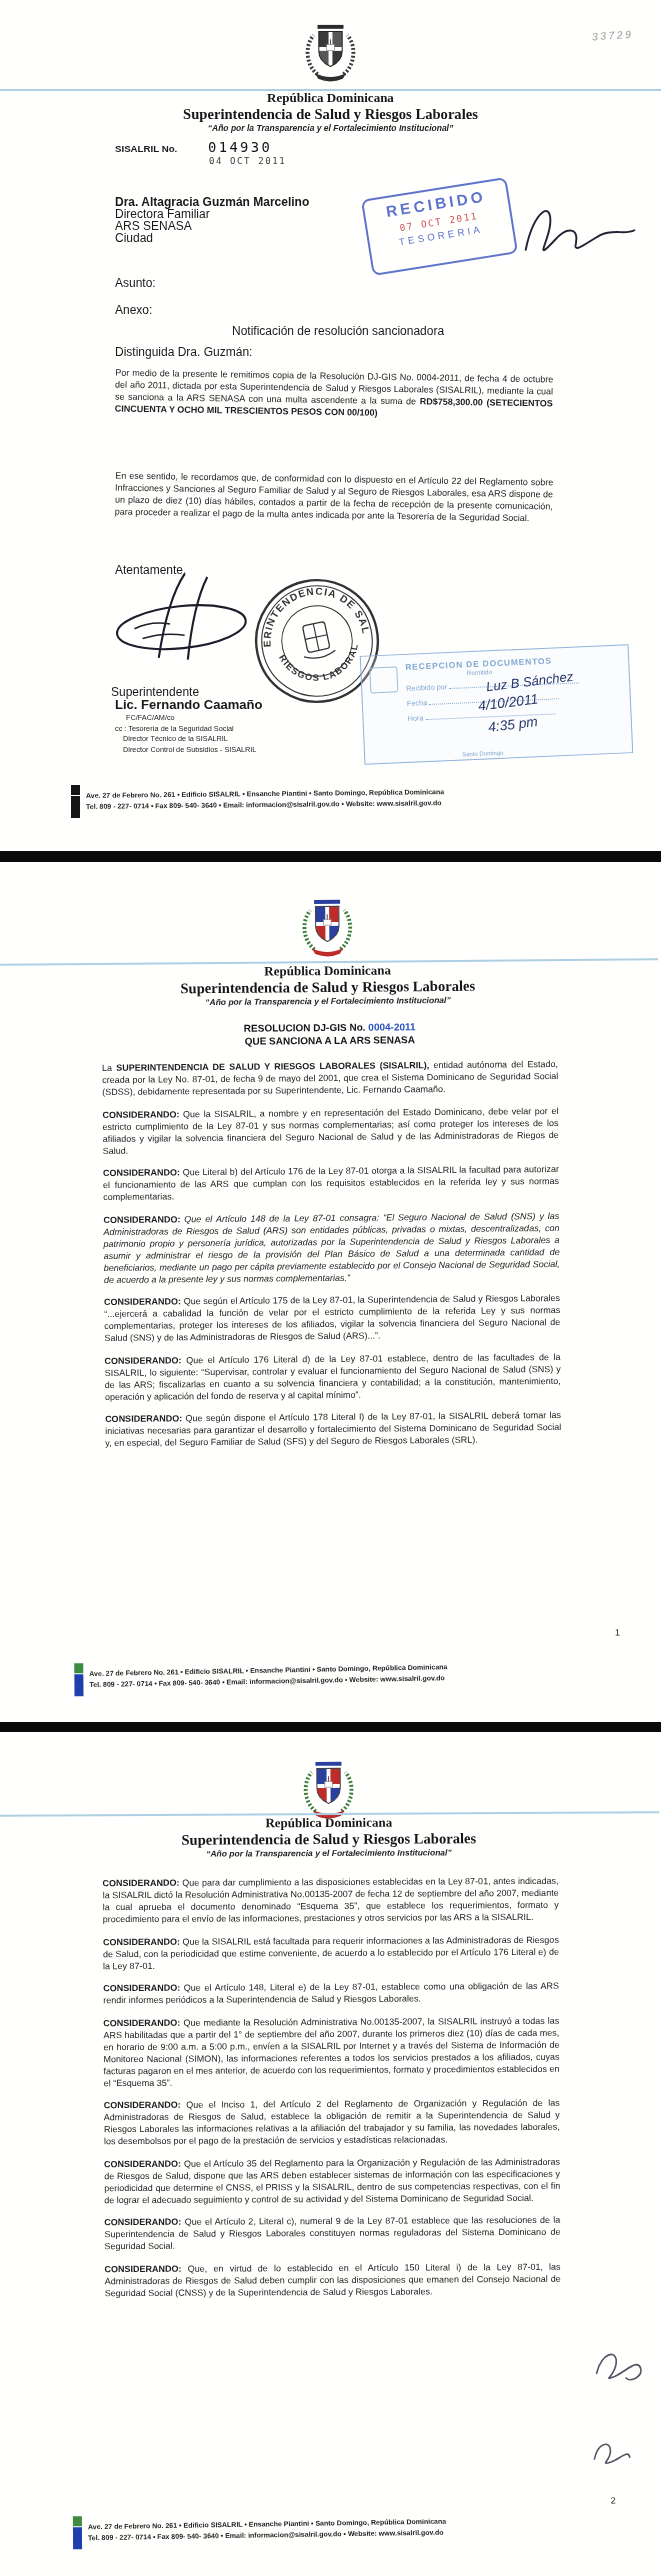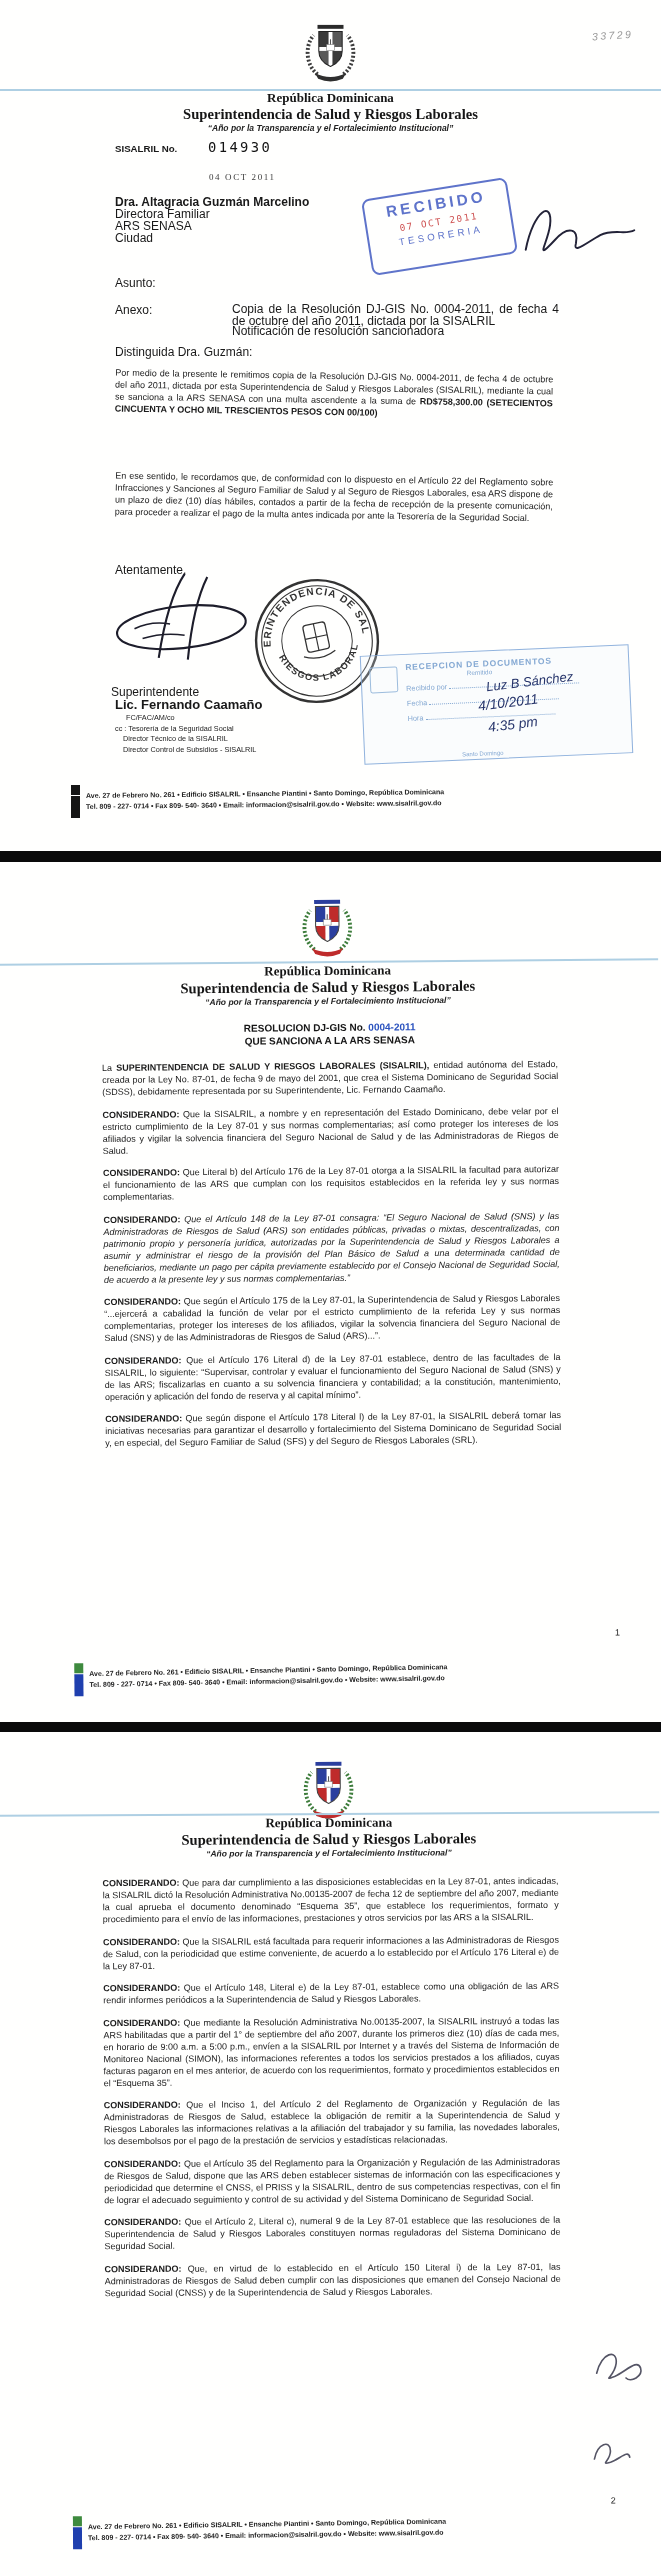--- a/index.html
+++ b/index.html
@@ -100,21 +100,21 @@
 
     <div class="blueline" style="top:89px;"></div>
     <div class="hdr" style="top:91px;">
       <div class="country">República Dominicana</div>
       <div class="inst">Superintendencia de Salud y Riesgos Laborales</div>
       <div class="motto">“Año por  la Transparencia y el Fortalecimiento Institucional”</div>
     </div>
 
     <div class="lbl b" style="position:absolute;left:115px;top:143px;font-size:9.7px;">SISALRIL No.</div>
     <div class="refnum" style="position:absolute;left:208px;top:139px;">014930</div>
-    <div class="datestamp" style="position:absolute;left:209px;top:172px;font-family:Liberation Serif, serif;">04 OCT 2011</div>
+    <div class="datestamp" style="position:absolute;left:209px;top:156px;">04 OCT 2011</div>
 
     <div style="position:absolute;left:115px;top:196px;line-height:12px;">
       <div class="lbl b">Dra. Altagracia Guzmán Marcelino</div>
       <div class="lbl">Directora Familiar</div>
       <div class="lbl">ARS SENASA</div>
       <div class="lbl">Ciudad</div>
     </div>
 
     <div class="recibido" style="left:366px;top:188px;">
       <div class="r1">RECIBIDO</div>
@@ -122,21 +122,20 @@
       <div class="r3">TESORERIA</div>
     </div>
     <svg class="sig" style="left:519px;top:193px;" width="122" height="81" viewBox="0 0 150 100">
       <path d="M8,70 C18,20 42,8 38,40 C35,62 18,86 44,58 C60,40 74,44 70,62 C66,76 82,62 100,52 C116,44 132,52 142,46" fill="none" stroke="#232338" stroke-width="2.4" stroke-linecap="round"></path>
     </svg>
 
     <div class="lbl" style="position:absolute;left:115px;top:276px;">Asunto:</div>
     <div class="lbl" style="position:absolute;left:232px;top:276px;margin-top:48px;">Notificación de resolución sancionadora</div>
 
     <div class="lbl" style="position:absolute;left:115px;top:303px;">Anexo:</div>
-    <div class="lbl" style="position:absolute;left:232px;top:303px;width:327px;line-height:12px;text-align:justify;">Copia de la Resolución DJ-GIS No. 0004-2011, de fecha 4 de octubre del año 2011, dictada por la SISALRIL</div>
 
     <div class="lbl" style="position:absolute;left:115px;top:345px;">Distinguida Dra. Guzmán:</div>
 
     <p class="para tilt1" style="position:absolute;left:115px;top:370px;width:438px;">
       <span>Por medio de la presente le remitimos copia de la Resolución DJ-GIS No. 0004-2011, de fecha 4 de octubre del año 2011, dictada por esta Superintendencia de Salud y Riesgos Laborales (SISALRIL), mediante la cual se sanciona a la ARS SENASA con una multa ascendente a la suma de</span>
       <strong>RD$758,300.00 (SETECIENTOS CINCUENTA Y OCHO MIL TRESCIENTOS PESOS CON 00/100)</strong>
     </p>
 
     <p class="para tilt1" style="position:absolute;left:115px;top:473px;width:438px;">En ese sentido, le recordamos que, de conformidad con lo dispuesto en el Artículo 22 del Reglamento sobre Infracciones y Sanciones al Seguro Familiar de Salud y al Seguro de Riesgos Laborales, esa ARS dispone de un plazo de diez (10) días hábiles, contados a partir de la fecha de recepción de la presente comunicación, para proceder a realizar el pago de la multa antes indicada por ante la Tesorería de la Seguridad Social.</p>
 

